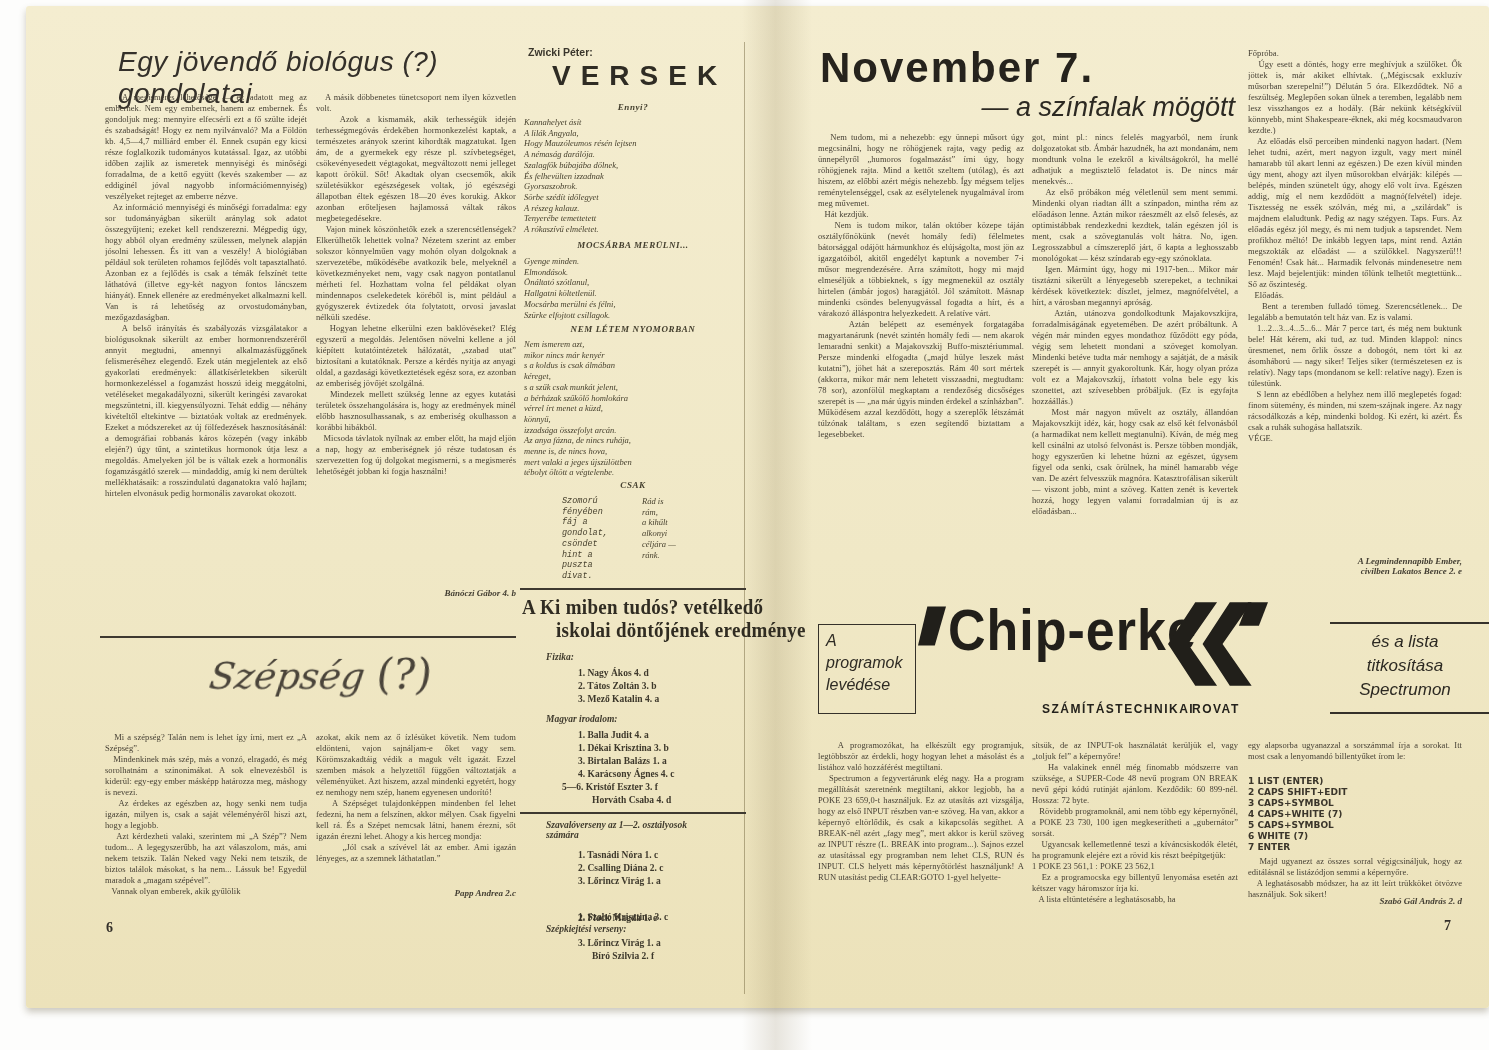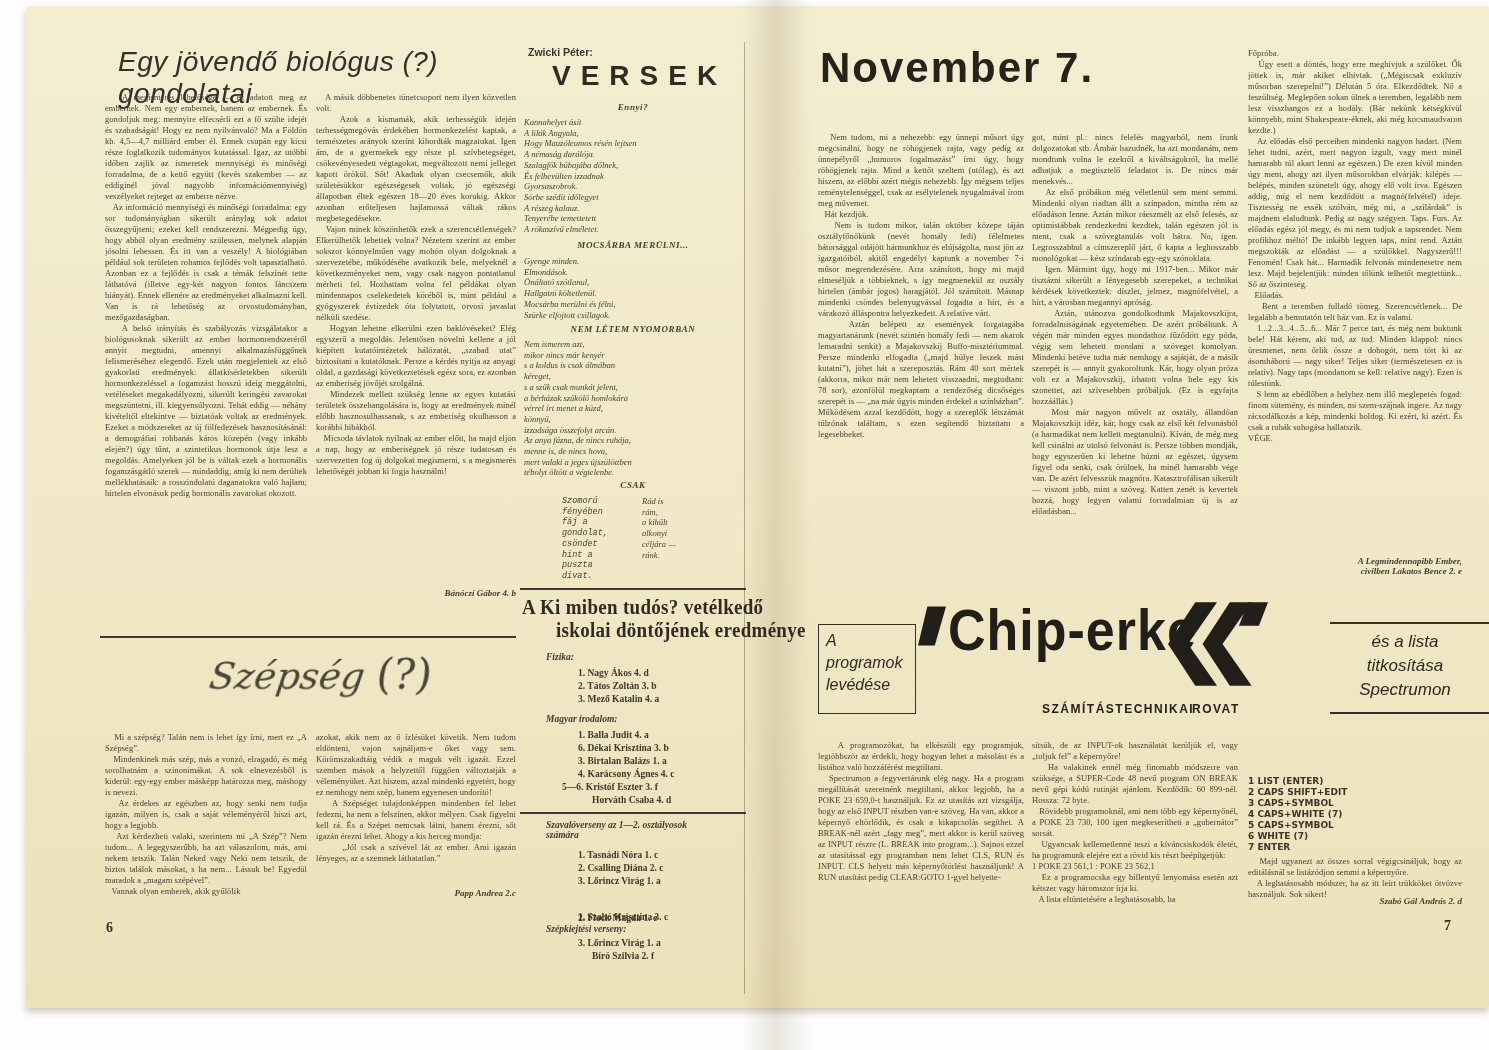--- a/index.html
+++ b/index.html
@@ -161,41 +161,42 @@
   <div class="res-title" style="left:522px;top:597px;">A Ki miben tudós? vetélkedő</div>
   <div class="res-title" style="left:556px;top:620px;">iskolai döntőjének eredménye</div>
 
   <div class="res-label" style="left:546px;top:652px;">Fizika:</div>
   <div class="res-entry" style="left:578px;top:668px;">1. Nagy Ákos 4. d</div>
   <div class="res-entry" style="left:578px;top:681px;">2. Tátos Zoltán 3. b</div>
   <div class="res-entry" style="left:578px;top:694px;">3. Mező Katalin 4. a</div>
 
   <div class="res-label" style="left:546px;top:714px;">Magyar irodalom:</div>
   <div class="res-entry" style="left:578px;top:730px;">1. Balla Judit 4. a</div>
-  <div class="res-entry" style="left:578px;top:743px;">6. Dékai Krisztina 3. b</div>
+  <div class="res-entry" style="left:578px;top:743px;">1. Dékai Krisztina 3. b</div>
   <div class="res-entry" style="left:578px;top:756px;">3. Birtalan Balázs 1. a</div>
   <div class="res-entry" style="left:578px;top:769px;">4. Karácsony Ágnes 4. c</div>
   <div class="res-entry" style="left:562px;top:782px;">5—6. Kristóf Eszter 3. f</div>
   <div class="res-entry" style="left:592px;top:795px;">Horváth Csaba 4. d</div>
 
   <div class="rule" style="left:520px;top:812px;width:226px;height:1.5px;"></div>
 
   <div class="res-label" style="left:546px;top:820px;width:200px;">Szavalóverseny az 1—2. osztályosok
 számára</div>
   <div class="res-entry" style="left:578px;top:850px;">1. Tasnádi Nóra 1. c</div>
   <div class="res-entry" style="left:578px;top:863px;">2. Csalling Diána 2. c</div>
   <div class="res-entry" style="left:578px;top:876px;">3. Lőrincz Virág 1. a</div>
 
   <div class="res-label" style="left:546px;top:924px;">Szépkiejtési verseny:</div>
   <div class="res-entry" style="left:578px;top:912px;">1. Szabó Krisztina 3. c</div>
   <div class="res-entry" style="left:578px;top:913px;">2. Flock Magda 1. e</div>
   <div class="res-entry" style="left:578px;top:938px;">3. Lőrincz Virág 1. a</div>
   <div class="res-entry" style="left:592px;top:951px;">Bíró Szilvia 2. f</div>
 
   <div class="nov-title" style="left:820px;top:44px;">November 7.</div>
+  <div class="nov-sub" style="left:935px;top:92px;width:300px;">— a színfalak mögött</div>
 
   <div class="body-text" style="left:818px;top:132px;width:206px;height:460px;">   Nem tudom, mi a nehezebb: egy ünnepi műsort úgy megcsinálni, hogy ne röhögjenek rajta, vagy pedig az ünnepélyről „humoros fogalmazást” írni úgy, hogy röhögjenek rajta. Mind a kettőt szeltem (utólag), és azt hiszem, az előbbi azért mégis nehezebb. Így mégsem teljes reménytelenséggel, csak az esélytelenek nyugalmával írom meg művemet.
    Hát kezdjük.
    Nem is tudom mikor, talán október közepe táján osztályfőnökünk (nevét homály fedi) félelmetes bátorsággal odájött hármunkhoz és elújságolta, most jön az igazgatóiból, akitől engedélyt kaptunk a november 7-i műsor megrendezésére. Arra számított, hogy mi majd elmeséljük a többieknek, s így megmenekül az osztály hirtelen (ámbár jogos) haragjától. Jól számított. Másnap mindenki csöndes belenyugvással fogadta a hírt, és a várakozó álláspontra helyezkedett. A relatíve várt.
    Aztán belépett az események forgatagába magyartanárunk (nevét szintén homály fedi — nem akarok lemaradni senkit) a Majakovszkij Buffo-misztériummal. Persze mindenki elfogadta („majd hülye leszek mást kutatni”), jöhet hát a szereposztás. Rám 40 sort mértek (akkorra, mikor már nem lehetett visszaadni, megtudtam: 78 sor), azonfölül megkaptam a rendezőség dicsőséges szerepét is — „na már úgyis minden érdekel a színházban”. Működésem azzal kezdődött, hogy a szereplők létszámát túlzónak találtam, s ezen segítendő biztattam a legesebbeket.</div>
   <div class="body-text" style="left:1032px;top:132px;width:206px;height:460px;">got, mint pl.: nincs felelés magyarból, nem írunk dolgozatokat stb. Ámbár hazudnék, ha azt mondanám, nem mondtunk volna le ezekről a kiváltságokról, ha mellé adhatjuk a megtisztelő feladatot is. De nincs már menekvés...
    Az első próbákon még véletlenül sem ment semmi. Mindenki olyan riadtan állt a színpadon, mintha rém az előadáson lenne. Aztán mikor ráeszmélt az első felesés, az optimistábbak rendezkedni kezdtek, talán egészen jól is ment, csak a szövegtanulás volt hátra. No, igen. Legrosszabbul a címszereplő járt, ő kapta a leghosszabb monológokat — kész színdarab egy-egy szónoklata.
    Igen. Mármint úgy, hogy mi 1917-ben... Mikor már tisztázni sikerült a lényegesebb szerepeket, a technikai kérdések következtek: díszlet, jelmez, magnófelvétel, a hírt, a városban megannyi apróság.
    Aztán, utánozva gondolkodtunk Majakovszkijra, forradalmiságának egyetemében. De azért próbáltunk. A végén már minden egyes mondathoz fűződött egy póda, végig sem lehetett mondani a szöveget komolyan. Mindenki betéve tudta már nemhogy a sajátját, de a másik szerepét is — annyit gyakoroltunk. Kár, hogy olyan próza volt ez a Majakovszkij, írhatott volna bele egy kis szonettet, azt szívesebben próbáljuk. (Ez is egyfajta hozzáállás.)
    Most már nagyon művelt az osztály, állandóan Majakovszkijt idéz, kár, hogy csak az első két felvonásból (a harmadikat nem kellett megtanulni). Kíván, de még meg kell csinálni az utolsó felvonást is. Persze többen mondják, hogy egyszerűen ki lehetne húzni az egészet, úgysem figyel oda senki, csak örülnek, ha minél hamarabb vége van. De azért felvesszük magnóra. Katasztrofálisan sikerült — viszont jobb, mint a szöveg. Katten zenét is kevertek hozzá, hogy legyen valami forradalmian új is az előadásban...</div>
@@ -239,20 +240,21 @@
   <div class="body-text" style="left:818px;top:740px;width:206px;height:210px;">   A programozókat, ha elkészült egy programjuk, legtöbbször az érdekli, hogy hogyan lehet a másolást és a listához való hozzáférést megtiltani.
    Spectrumon a fegyvertárunk elég nagy. Ha a program megállítását szeretnénk megtiltani, akkor legjobb, ha a POKE 23 659,0-t használjuk. Ez az utasítás azt vizsgálja, hogy az első INPUT részben van-e szöveg. Ha van, akkor a képernyő eltörlődik, és csak a kikapcsolás segíthet. A BREAK-nél azért „fagy meg”, mert akkor is kerül szöveg az INPUT részre (L. BREAK into program...). Sajnos ezzel az utasítással egy programban nem lehet CLS, RUN és INPUT. CLS helyett más képernyőtörlést használjunk! A RUN utasítást pedig CLEAR:GOTO 1-gyel helyette-</div>
   <div class="body-text" style="left:1032px;top:740px;width:206px;height:210px;">sítsük, de az INPUT-ok használatát kerüljük el, vagy „toljuk fel” a képernyőre!
    Ha valakinek ennél még finomabb módszerre van szüksége, a SUPER-Code 48 nevű program ON BREAK nevű gépi kódú rutinját ajánlom. Kezdődik: 60 899-nél. Hossza: 72 byte.
    Rövidebb programoknál, ami nem több egy képernyőnél, a POKE 23 730, 100 igen megkeserítheti a „gubernátor” sorsát.
    Ugyancsak kellemetlenné teszi a kíváncsiskodók életét, ha programunk elejére ezt a rövid kis részt beépítgetjük:
 1 POKE 23 561,1 : POKE 23 562,1
    Ez a programocska egy billentyű lenyomása esetén azt kétszer vagy háromszor írja ki.
    A lista eltüntetésére a leghatásosabb, ha</div>
 
+  <div class="body-text" style="left:1248px;top:740px;width:214px;height:34px;">egy alapsorba ugyanazzal a sorszámmal írja a sorokat. Itt most csak a lenyomandó billentyűket írom le:</div>
   <div class="kbd-line" style="left:1248px;top:776px;">1 LIST (ENTER)</div>
   <div class="kbd-line" style="left:1248px;top:787px;">2 CAPS SHIFT+EDIT</div>
   <div class="kbd-line" style="left:1248px;top:798px;">3 CAPS+SYMBOL</div>
   <div class="kbd-line" style="left:1248px;top:809px;">4 CAPS+WHITE (7)</div>
   <div class="kbd-line" style="left:1248px;top:820px;">5 CAPS+SYMBOL</div>
   <div class="kbd-line" style="left:1248px;top:831px;">6 WHITE (7)</div>
   <div class="kbd-line" style="left:1248px;top:842px;">7 ENTER</div>
   <div class="body-text" style="left:1248px;top:856px;width:214px;height:56px;">   Majd ugyanezt az összes sorral végigcsináljuk, hogy az editálásnál se listázódjon semmi a képernyőre.
    A leghatásosabb módszer, ha az itt leírt trükköket ötvözve használjuk. Sok sikert!</div>
   <div class="author" style="left:1262px;top:896px;width:200px;">Szabó Gál András 2. d</div>

